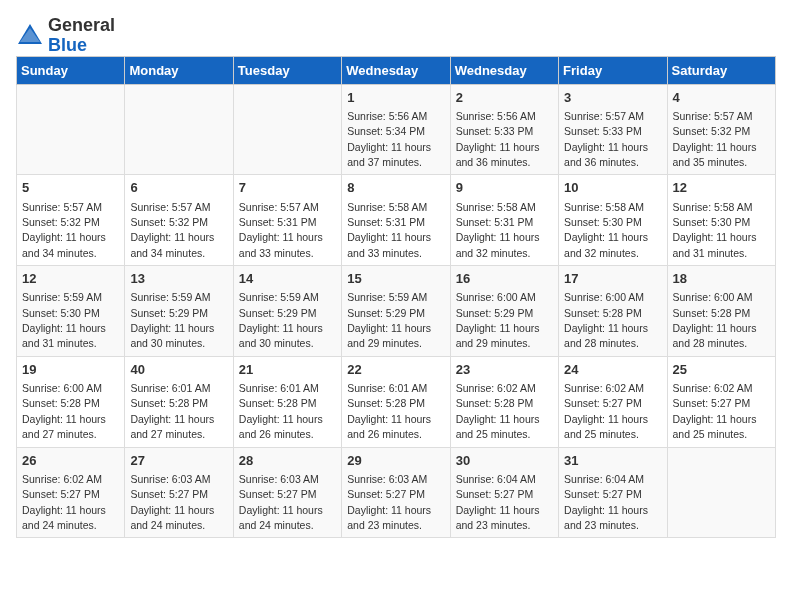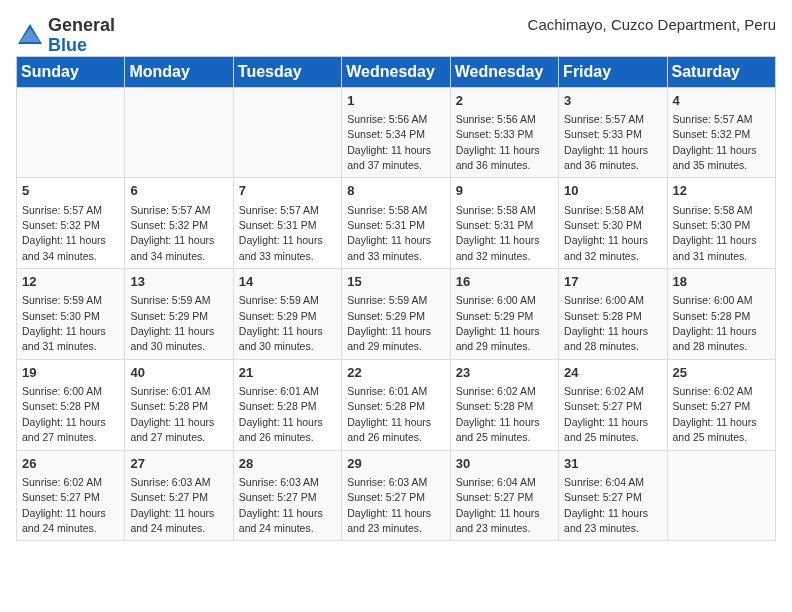--- a/index.html
+++ b/index.html
@@ -47,21 +47,21 @@
     table {
       width: 100%;
       border-collapse: collapse;
       font-size: 11px;
     }
     thead tr th {
       background-color: #1565c0;
       color: #fff;
       padding: 6px 4px;
       text-align: left;
-      font-size: 16px;
+      font-size: 13px;
       font-weight: bold;
       border: 1px solid #ccc;
     }
     tbody tr td {
       vertical-align: top;
       padding: 4px 5px;
       border: 1px solid #ddd;
       min-height: 70px;
       width: calc(100% / 7);
       background: #fff;
@@ -93,21 +93,20 @@
     <svg class="logo-icon" viewBox="0 0 28 28">
       <polygon points="14,2 26,22 2,22" fill="#1565c0"></polygon>
       <polygon points="14,6 24,20 4,20" fill="#fff" opacity="0.3"></polygon>
     </svg>
     <div class="logo-text">
       <span class="logo-general">General</span><br>
       <span class="logo-blue">Blue</span>
     </div>
   </div>
   <div class="title-block">
-    <div class="location">Cachimayo, Cuzco Department, Peru</div>
   </div>
 </div>
 
 <table>
   <thead>
     <tr>
     <th>Sunday</th>
         <th>Monday</th>
         <th>Tuesday</th>
         <th>Wednesday</th>

